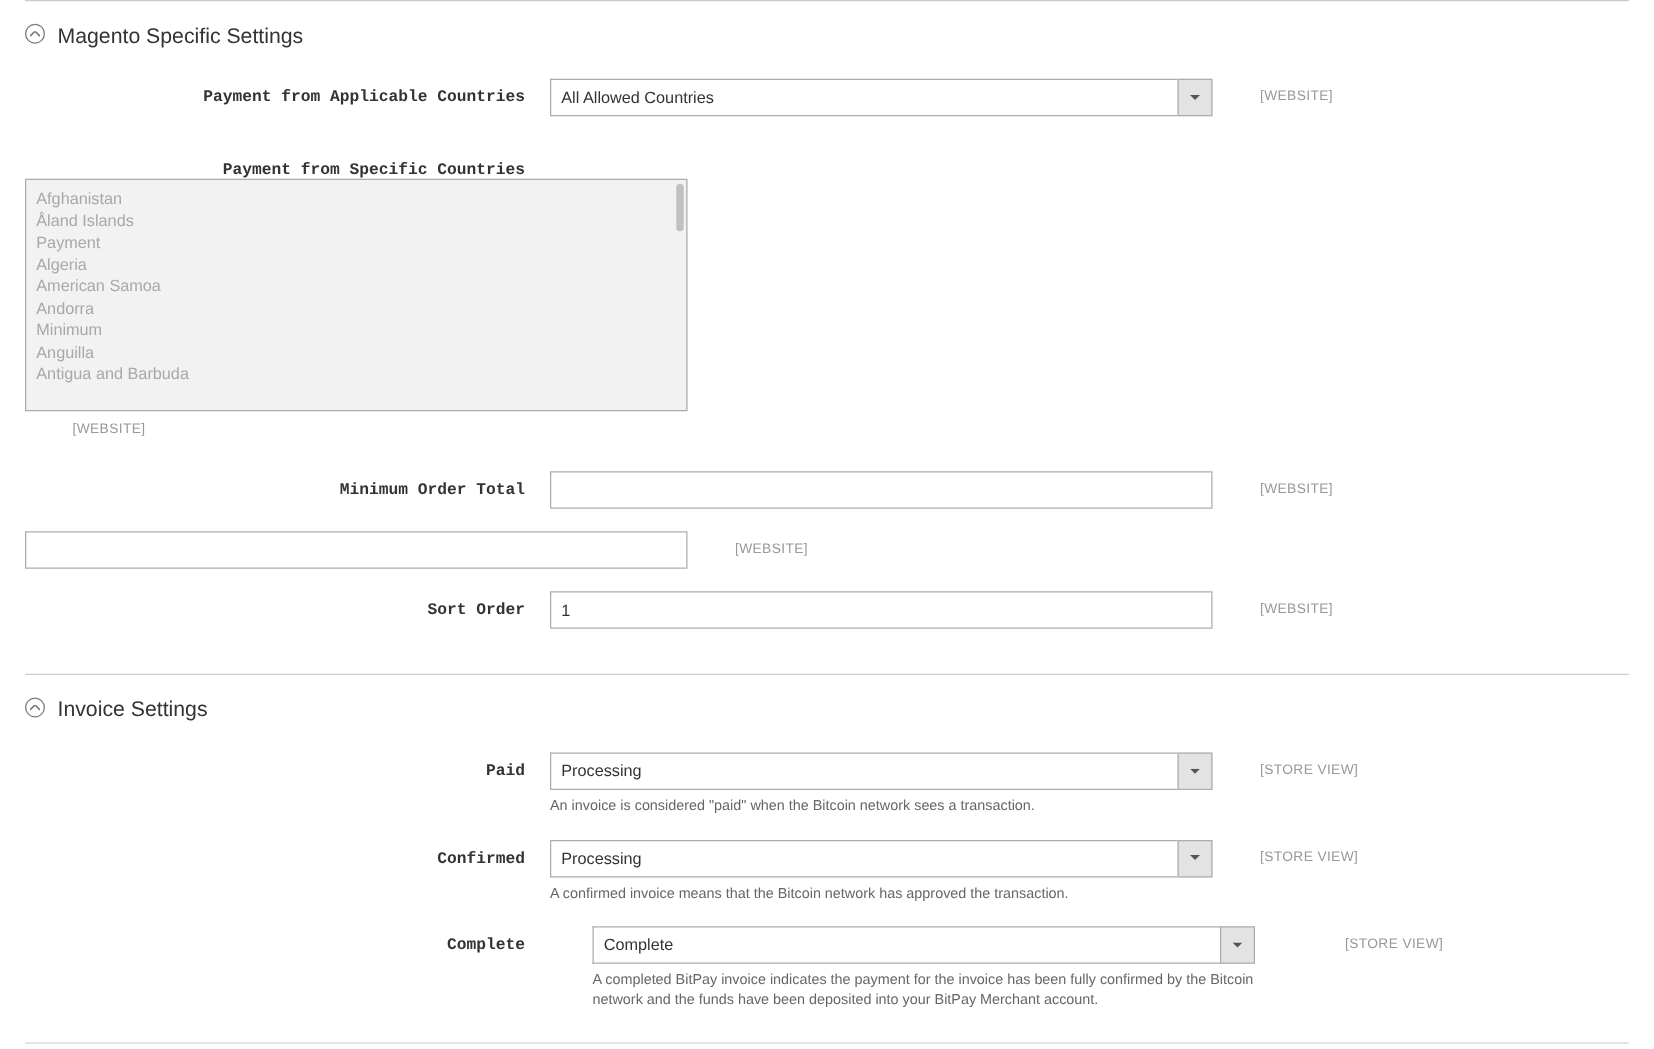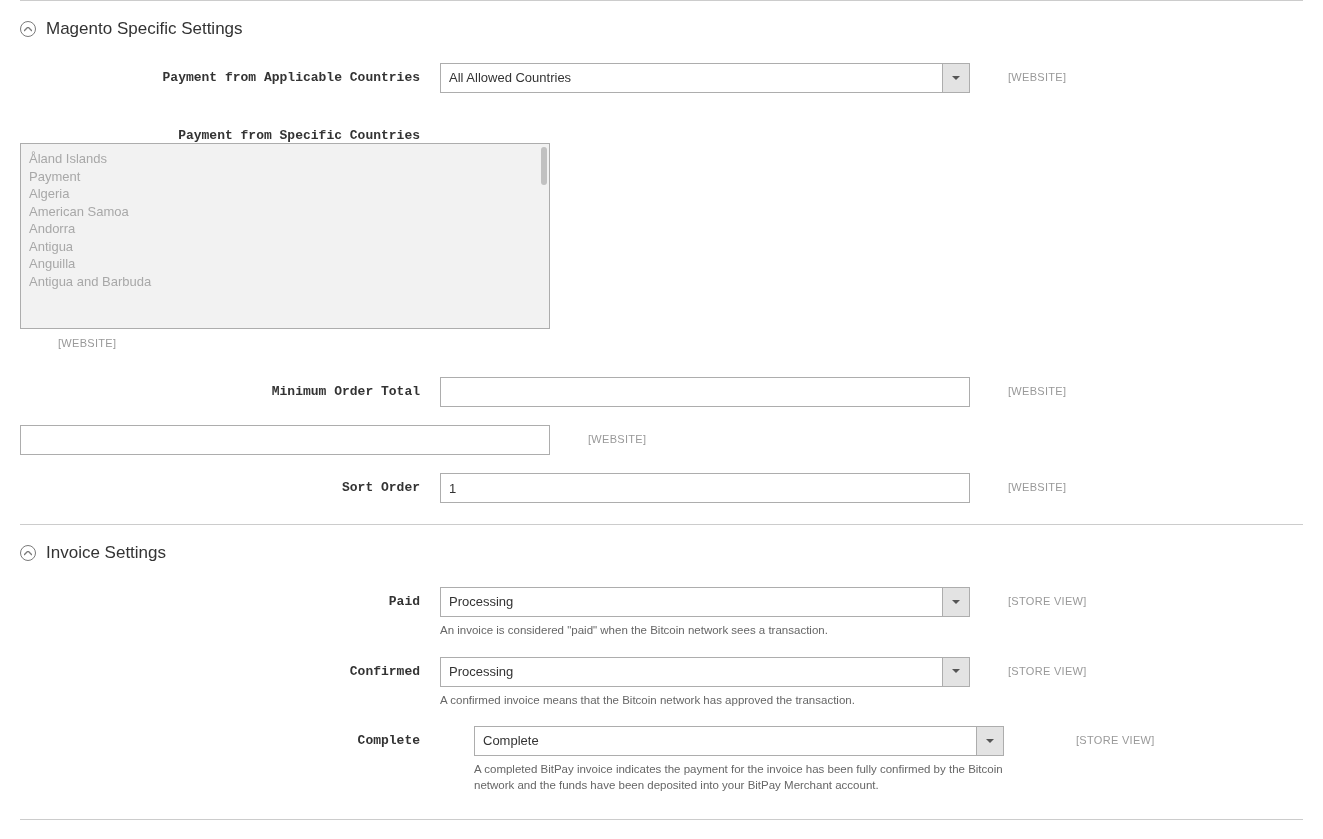--- a/index.html
+++ b/index.html
@@ -13,21 +13,21 @@
   .divider {
     border: none;
     border-top: 1px solid #ccc;
     margin: 0;
   }
   .section {
     padding: 0;
   }
   .section-header {
     display: flex;
-    align-items: center;
+    align-items: flex-start;
     padding: 18px 0 14px 0;
     cursor: pointer;
   }
   .collapse-icon {
     width: 16px;
     height: 16px;
     border: 1.5px solid #7a7a7a;
     border-radius: 50%;
     display: inline-flex;
     align-items: center;
@@ -165,26 +165,27 @@
           </div>
         </div>
       </div>
       <div class="field-scope">[WEBSITE]</div>
     </div>
 
     <div class="field-row" style="margin-top:28px;flex-direction:column;">
       <div class="field-label">Payment from Specific Countries</div>
       <div class="field-control">
         <div class="multiselect">
+          <div class="multiselect-option">Afghanistan</div>
           <div class="multiselect-option">Åland Islands</div>
           <div class="multiselect-option">Payment</div>
           <div class="multiselect-option">Algeria</div>
           <div class="multiselect-option">American Samoa</div>
           <div class="multiselect-option">Andorra</div>
-          <div class="multiselect-option">Antigua</div>
+          <div class="multiselect-option">Minimum</div>
           <div class="multiselect-option">Anguilla</div>
           <div class="multiselect-option">Antigua and Barbuda</div>
           <div class="ms-scrollbar"></div>
         </div>
       </div>
       <div class="field-scope">[WEBSITE]</div>
     </div>
 
     <div class="field-row" style="margin-top:28px;">
       <div class="field-label">Minimum Order Total</div>
@@ -194,21 +195,21 @@
       <div class="field-scope">[WEBSITE]</div>
     </div>
 
     <div class="field-row">
       <div class="field-control">
         <input type="text" class="text-input" value="" style="">
       </div>
       <div class="field-scope">[WEBSITE]</div>
     </div>
 
-    <div class="field-row" style="margin-bottom:1px;">
+    <div class="field-row" style="margin-bottom:16px;">
       <div class="field-label">Sort Order</div>
       <div class="field-control">
         <input type="text" class="text-input" value="1" style="">
       </div>
       <div class="field-scope">[WEBSITE]</div>
     </div>
 
   </div>
 </div>
 

